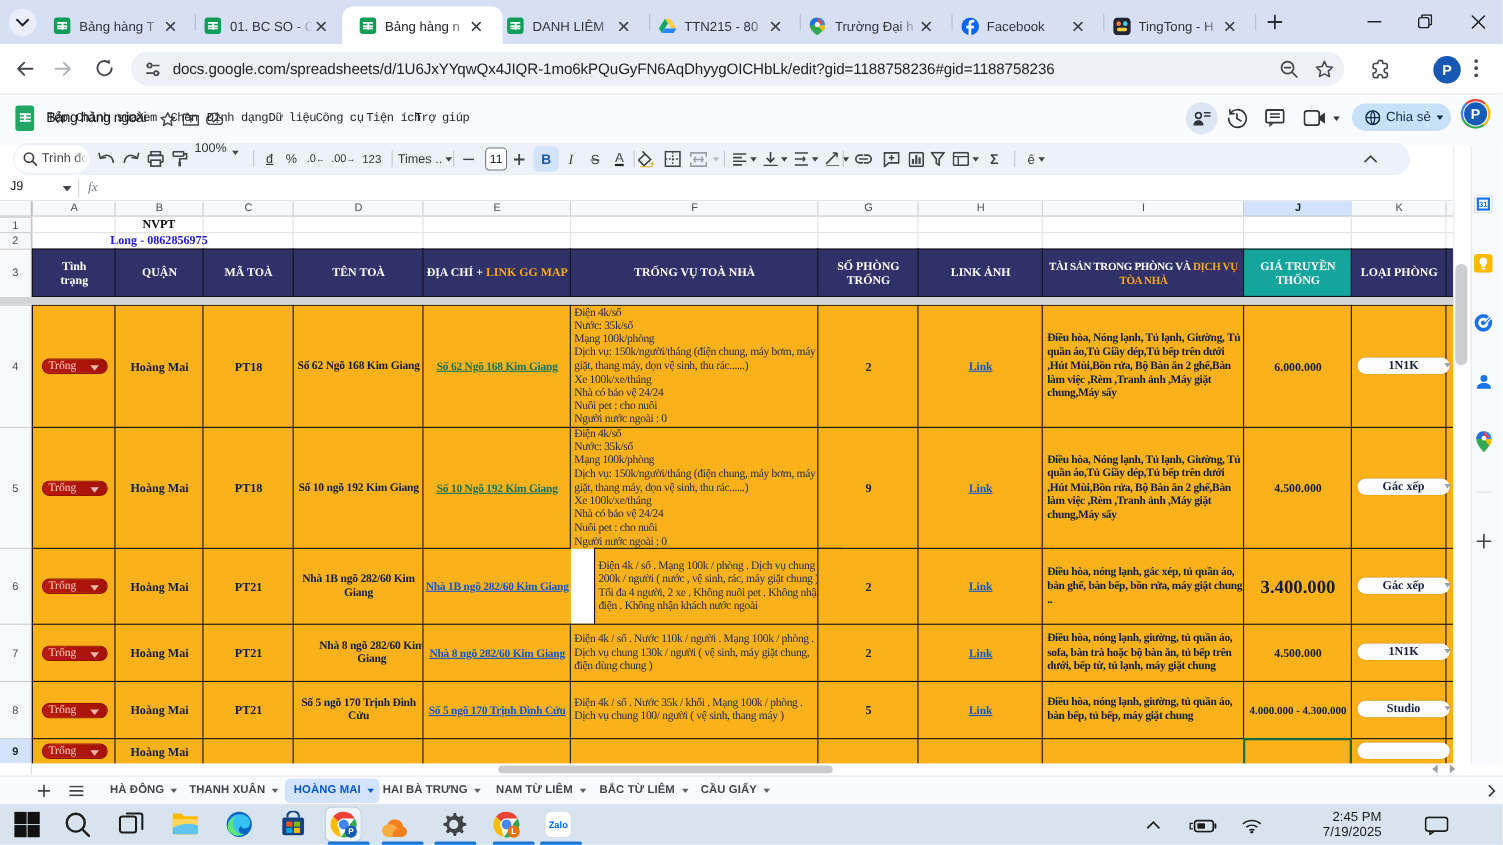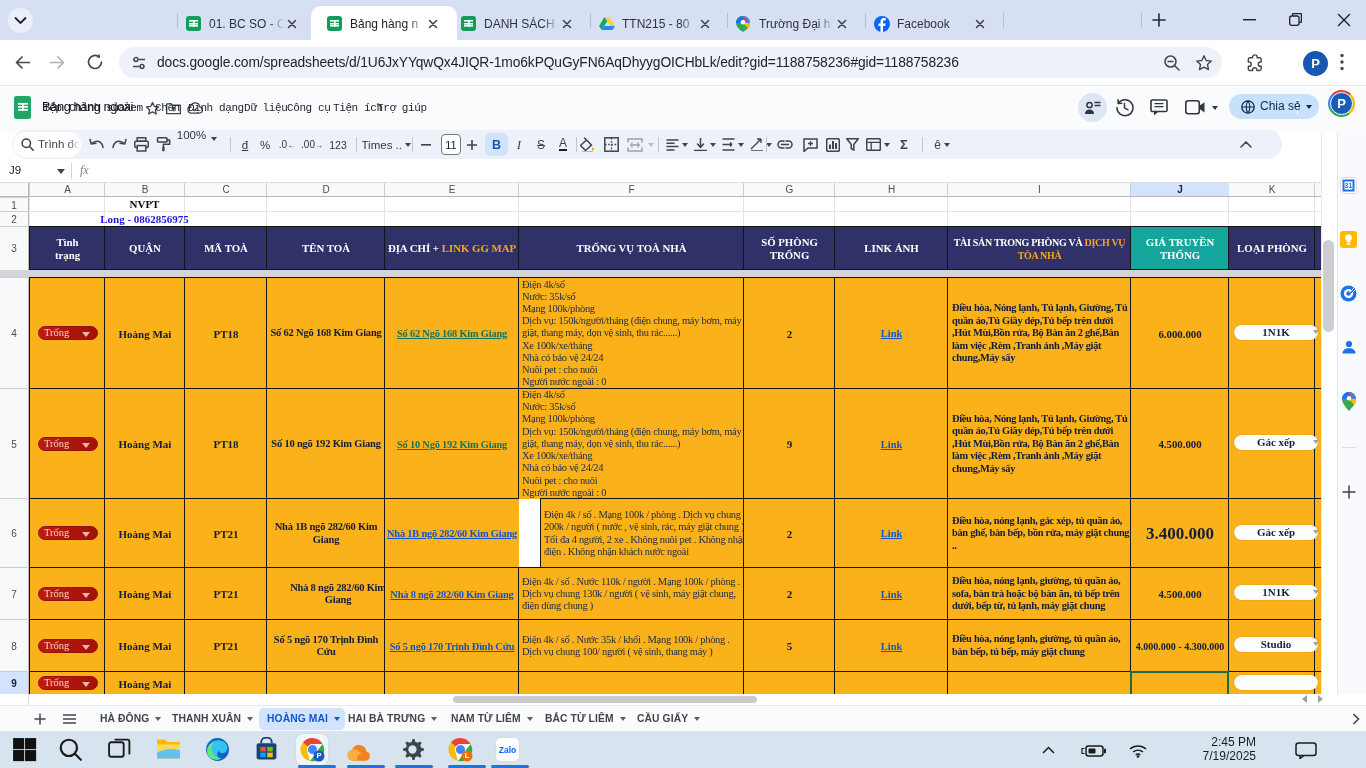--- a/index.html
+++ b/index.html
@@ -69,20 +69,29 @@
 svg{display:block;}
 </style></head>
 <body>
 
 <div id="tabstrip" class="ab">
 <div class="ab" style="left:8px;top:8px;width:25px;height:25px;background:#eaeffb;border-radius:50%;"></div>
 <svg class="ab" style="left:14px;top:16px" width="13" height="9" viewBox="0 0 13 9">
       <path d="M1.5 2 L6.5 7 L11.5 2" stroke="#1f2329" stroke-width="1.8" fill="none" stroke-linecap="round"></path>
     </svg>
 <div id="activetab" class="ab"></div>
+<div class="tab ab" style="left:41px;width:142px;">
+<div class="fav" style="left:8px;">
+        <div class="shfav"></div>
+      </div>
+<div class="ttl" style="left:31px;color:#30333a;-webkit-mask-image:linear-gradient(90deg,#000 75%,transparent 97%);mask-image:linear-gradient(90deg,#000 75%,transparent 97%);">Bảng hàng T</div>
+<svg class="x" style="left:107px" viewBox="0 0 14 14" width="14" height="14">
+        <path d="M3.5 3.5 L10.5 10.5 M10.5 3.5 L3.5 10.5" stroke="#3c4046" stroke-width="1.5" stroke-linecap="round"></path>
+      </svg>
+</div>
 <div class="tab ab" style="left:178px;width:142px;">
 <div class="fav" style="left:8px;">
         <div class="shfav"></div>
       </div>
 <div class="ttl" style="left:31px;color:#30333a;-webkit-mask-image:linear-gradient(90deg,#000 75%,transparent 97%);mask-image:linear-gradient(90deg,#000 75%,transparent 97%);">01. BC SO - C</div>
 <svg class="x" style="left:107px" viewBox="0 0 14 14" width="14" height="14">
         <path d="M3.5 3.5 L10.5 10.5 M10.5 3.5 L3.5 10.5" stroke="#3c4046" stroke-width="1.5" stroke-linecap="round"></path>
       </svg>
 </div>
 <div class="tab ab" style="left:313px;width:142px;">
@@ -91,21 +100,21 @@
       </div>
 <div class="ttl" style="left:37px;color:#1a1d22;-webkit-mask-image:linear-gradient(90deg,#000 75%,transparent 97%);mask-image:linear-gradient(90deg,#000 75%,transparent 97%);">Bảng hàng n</div>
 <svg class="x" style="left:113px" viewBox="0 0 14 14" width="14" height="14">
         <path d="M3.5 3.5 L10.5 10.5 M10.5 3.5 L3.5 10.5" stroke="#3c4046" stroke-width="1.5" stroke-linecap="round"></path>
       </svg>
 </div>
 <div class="tab ab" style="left:453px;width:142px;">
 <div class="fav" style="left:8px;">
         <div class="shfav"></div>
       </div>
-<div class="ttl" style="left:31px;color:#30333a;-webkit-mask-image:linear-gradient(90deg,#000 75%,transparent 97%);mask-image:linear-gradient(90deg,#000 75%,transparent 97%);">DANH SÁCH</div>
+<div class="ttl" style="left:31px;color:#30333a;-webkit-mask-image:linear-gradient(90deg,#000 75%,transparent 97%);mask-image:linear-gradient(90deg,#000 75%,transparent 97%);">DANH LIÊM</div>
 <svg class="x" style="left:107px" viewBox="0 0 14 14" width="14" height="14">
         <path d="M3.5 3.5 L10.5 10.5 M10.5 3.5 L3.5 10.5" stroke="#3c4046" stroke-width="1.5" stroke-linecap="round"></path>
       </svg>
 </div>
 <div class="tab ab" style="left:591px;width:142px;">
 <div class="fav" style="left:8px;">
         <svg width="16" height="15" viewBox="0 0 16 14">
           <path d="M5.5 0.5 L10.5 0.5 L16 9.5 L11 9.5 Z" fill="#ffcf48"></path>
           <path d="M5.5 0.5 L0 9.5 L2.7 13.5 L8.2 4.8 Z" fill="#11a861"></path>
           <path d="M2.7 13.5 L13.3 13.5 L16 9.5 L5.3 9.5 Z" fill="#2684fc"></path>
@@ -133,20 +142,34 @@
       </svg>
 </div>
 <div class="tab ab" style="left:866px;width:142px;">
 <div class="fav" style="left:8px;">
         <svg width="16" height="16" viewBox="0 0 16 16">
           <circle cx="8" cy="8" r="8" fill="#0866ff"></circle>
           <path d="M9 16 L9 10 L11.2 10 L11.6 7.4 L9 7.4 L9 5.8 C9 5 9.4 4.4 10.5 4.4 L11.7 4.4 L11.7 2.1 C11.1 2 10.4 1.9 9.8 1.9 C7.8 1.9 6.5 3.1 6.5 5.4 L6.5 7.4 L4.4 7.4 L4.4 10 L6.5 10 L6.5 16 Z" fill="#fff"></path>
         </svg>
       </div>
 <div class="ttl" style="left:31px;color:#30333a;-webkit-mask-image:linear-gradient(90deg,#000 75%,transparent 97%);mask-image:linear-gradient(90deg,#000 75%,transparent 97%);">Facebook</div>
+<svg class="x" style="left:107px" viewBox="0 0 14 14" width="14" height="14">
+        <path d="M3.5 3.5 L10.5 10.5 M10.5 3.5 L3.5 10.5" stroke="#3c4046" stroke-width="1.5" stroke-linecap="round"></path>
+      </svg>
+</div>
+<div class="tab ab" style="left:1004px;width:142px;">
+<div class="fav" style="left:8px;">
+        <svg width="16" height="16" viewBox="0 0 16 16">
+          <rect x="0" y="0" width="16" height="16" rx="4" fill="#222433"></rect>
+          <circle cx="5" cy="5.5" r="2.1" fill="#ff7a2f"></circle>
+          <circle cx="11" cy="5.5" r="2.1" fill="#3dd4e0"></circle>
+          <rect x="3.4" y="9.3" width="9.2" height="3" rx="1.5" fill="#ffd23e"></rect>
+        </svg>
+      </div>
+<div class="ttl" style="left:31px;color:#30333a;-webkit-mask-image:linear-gradient(90deg,#000 75%,transparent 97%);mask-image:linear-gradient(90deg,#000 75%,transparent 97%);">TingTong - H</div>
 <svg class="x" style="left:107px" viewBox="0 0 14 14" width="14" height="14">
         <path d="M3.5 3.5 L10.5 10.5 M10.5 3.5 L3.5 10.5" stroke="#3c4046" stroke-width="1.5" stroke-linecap="round"></path>
       </svg>
 </div>
 <div class="tabsep ab" style="left:177px;"></div>
 <div class="tabsep ab" style="left:590px;"></div>
 <div class="tabsep ab" style="left:727px;"></div>
 <div class="tabsep ab" style="left:865px;"></div>
 <div class="tabsep ab" style="left:1003px;"></div>
 <div class="tabsep ab" style="left:1141px;"></div>

